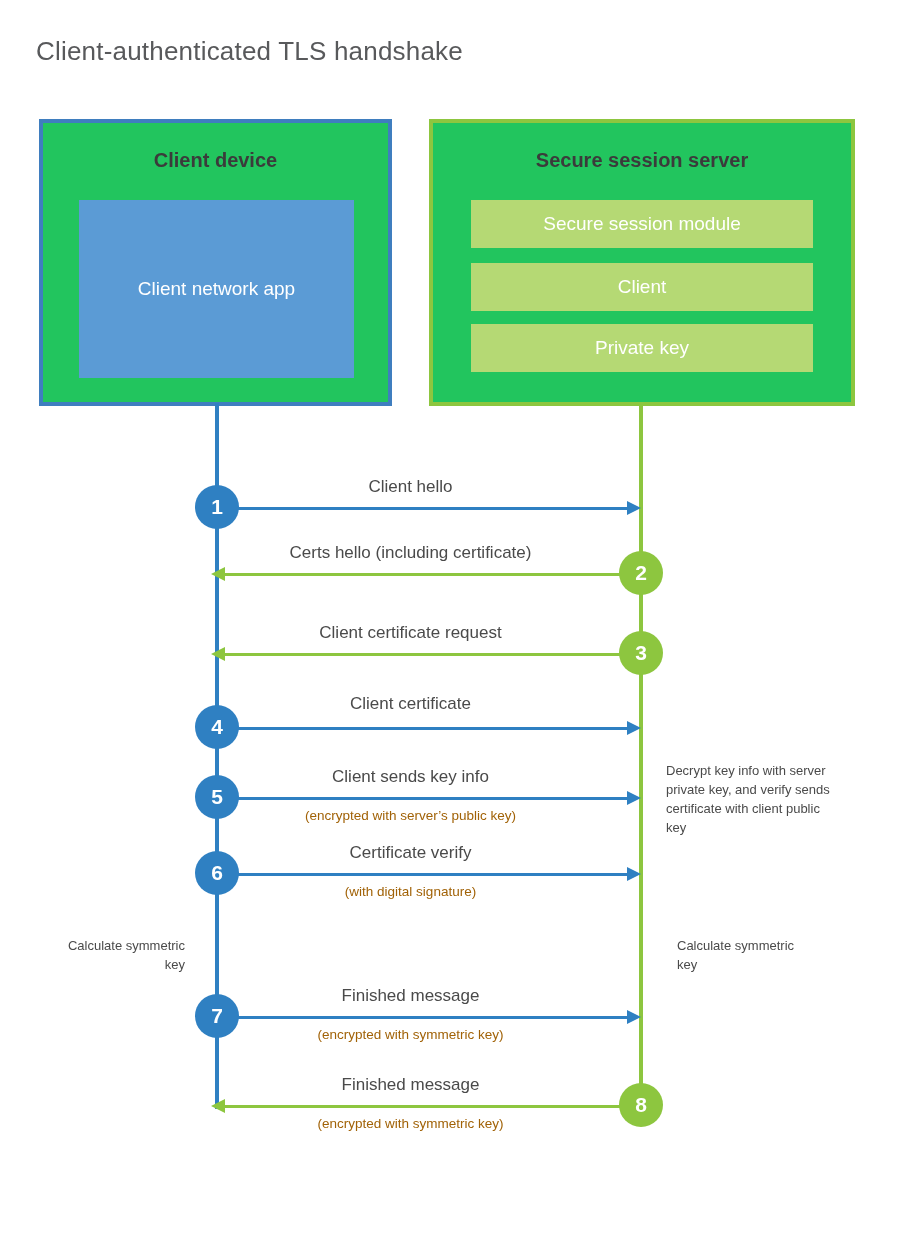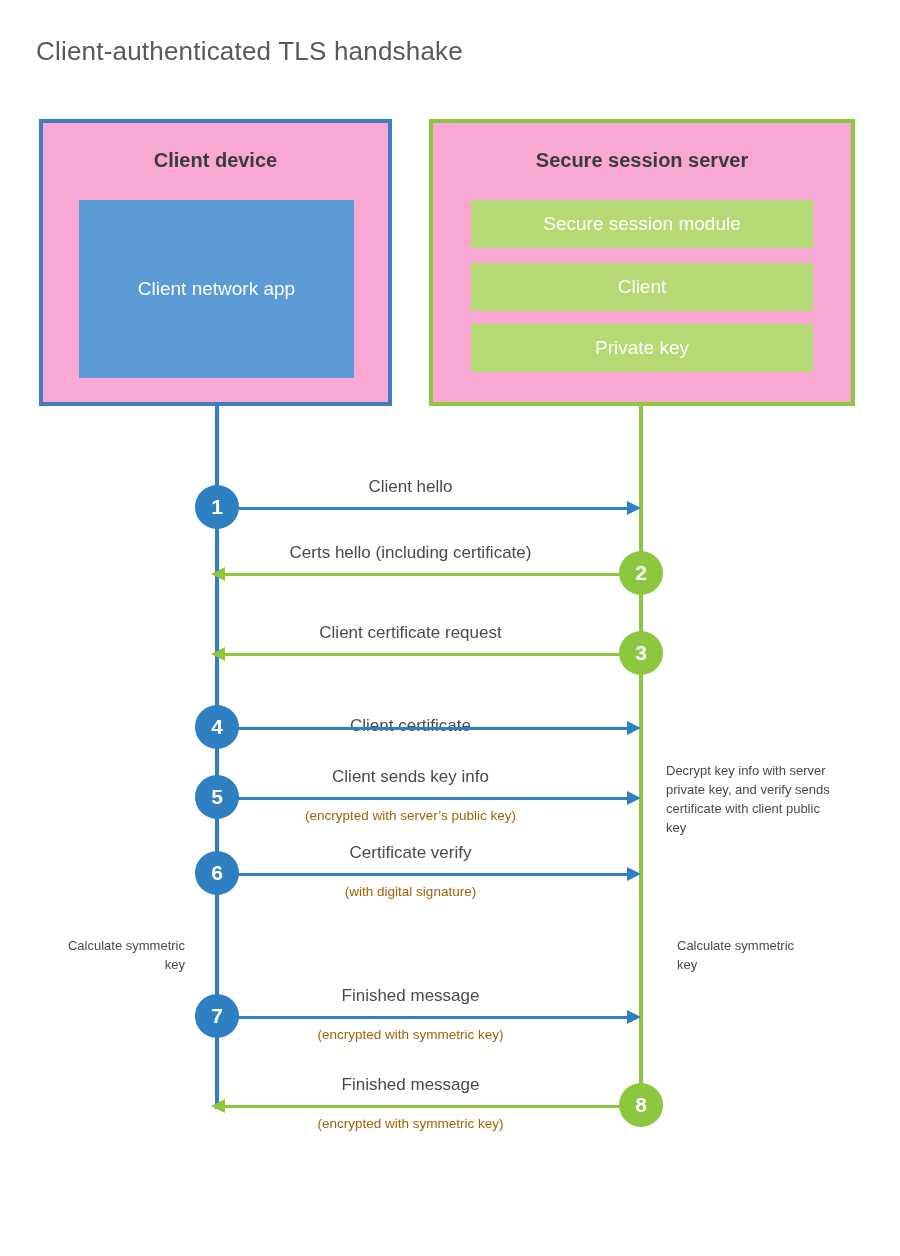--- a/index.html
+++ b/index.html
@@ -4,21 +4,21 @@
 <style>
   html,body{margin:0;padding:0;background:#ffffff;}
   body{width:900px;height:1256px;position:relative;overflow:hidden;
        font-family:"Liberation Sans", sans-serif; color:#404040;}
   .page{position:absolute;inset:0;}
 
   .title{position:absolute;left:36px;top:36px;font-size:26px;font-weight:400;
          color:#58595b;letter-spacing:.2px;white-space:nowrap;}
 
   
-  .actor-box{position:absolute;background:#f9a8d4;box-sizing:border-box;}
+  .actor-box{position:absolute;background:#22c55e;box-sizing:border-box;}
   #client-box{left:39px;top:119px;width:353px;height:287px;border:4px solid #3f7ebf;}
   #server-box{left:429px;top:119px;width:426px;height:287px;border:4px solid #8dc63f;}
   .actor-title{position:absolute;left:0;right:0;top:26px;text-align:center;
                font-size:20px;font-weight:bold;color:#3b3b3b;}
   .inner-block{position:absolute;display:flex;align-items:center;justify-content:center;
                color:#ffffff;font-size:19px;font-weight:400;text-align:center;line-height:1.25;}
   #client-app{left:36px;top:77px;width:275px;height:178px;background:#5b9bd5;}
   .srv-block{background:#b5d974;left:38px;width:342px;height:48px;}
   #srv-b0{top:77px;}
   #srv-b1{top:140px;}
@@ -89,21 +89,21 @@
         <div class="arrow-line" style="left: 225px; width: 410px;"></div>
         <div class="arrow-head" style="left: 211px;"></div>
       </div>
       <div class="step-circle green-c" style="left: 619px; top: 631px;">3</div>
       <div class="msg-label" style="left: 180px; width: 461px; top: 623px;">Client certificate request</div>
       <div class="msg green" style="left: 0px; top: 653px;">
         <div class="arrow-line" style="left: 225px; width: 410px;"></div>
         <div class="arrow-head" style="left: 211px;"></div>
       </div>
       <div class="step-circle blue-c" style="left: 195px; top: 705px;">4</div>
-      <div class="msg-label" style="left: 180px; width: 461px; top: 716px;">Client certificate</div>
+      <div class="msg-label" style="left: 180px; width: 461px; top: 694px;">Client certificate</div>
       <div class="msg blue" style="left: 0px; top: 727px;">
         <div class="arrow-line" style="left: 223px; width: 404px;"></div>
         <div class="arrow-head" style="left: 627px;"></div>
       </div>
       <div class="step-circle blue-c" style="left: 195px; top: 775px;">5</div>
       <div class="msg-label" style="left: 180px; width: 461px; top: 767px;">Client sends key info</div>
       <div class="msg-sub" style="left: 180px; width: 461px; top: 808px;">(encrypted with server’s public key)</div>
       <div class="msg blue" style="left: 0px; top: 797px;">
         <div class="arrow-line" style="left: 223px; width: 404px;"></div>
         <div class="arrow-head" style="left: 627px;"></div>

